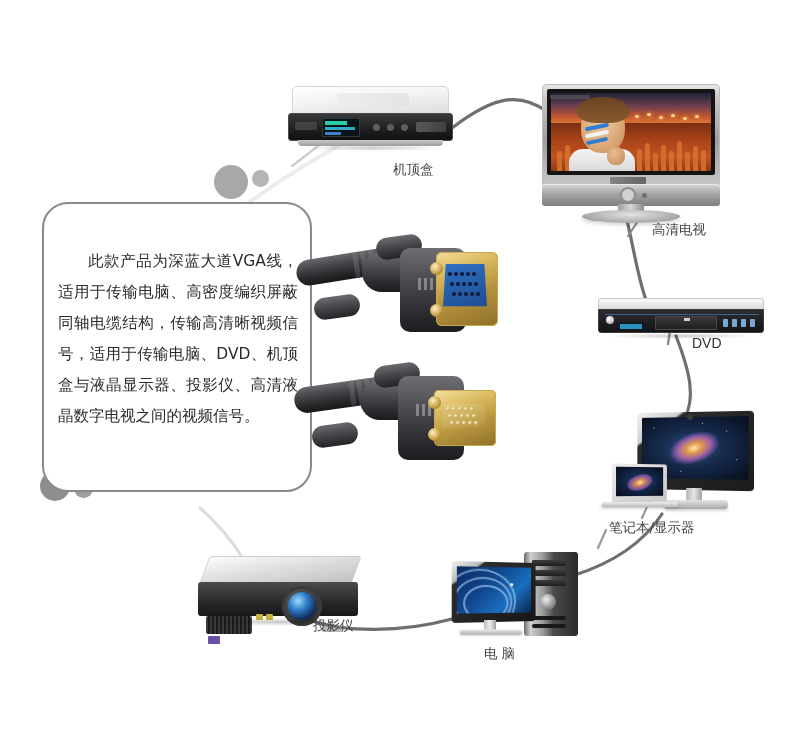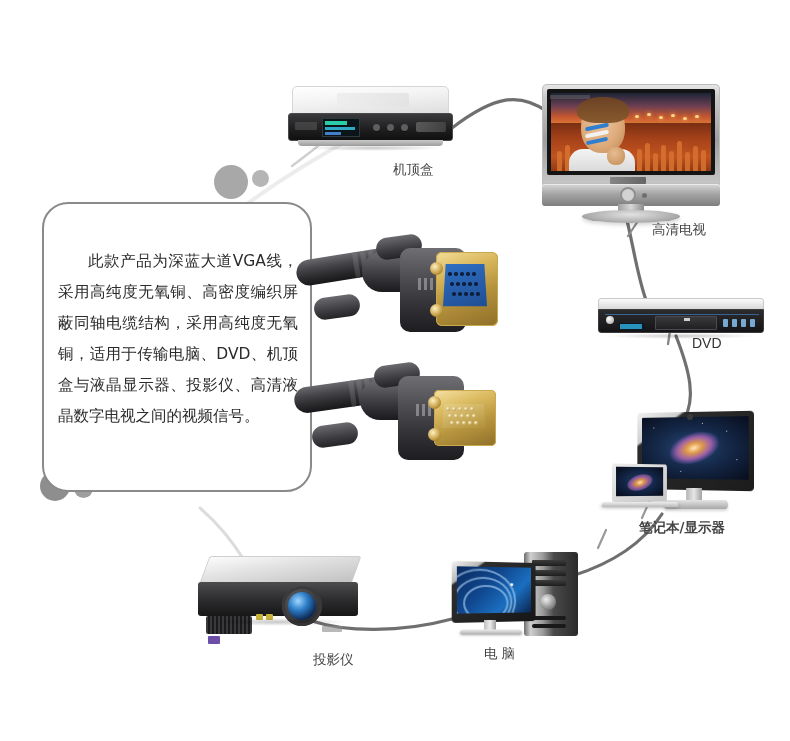--- a/index.html
+++ b/index.html
@@ -46,22 +46,22 @@
   #deco-d{left:74px;top:479px;width:19px;height:19px;background:#9e9e9e;}
 
   
   .dev-label{
     font-size:13.5px;color:#444;white-space:nowrap;z-index:9;
     font-family:"DejaVu Sans",sans-serif;
   }
   #lbl-stb{left:393px;top:161px;}
   #lbl-tv{left:652px;top:221px;}
   #lbl-dvd{left:692px;top:335px;font-family:"Liberation Sans",sans-serif;font-size:14px;color:#333;}
-  #lbl-mon{left:639px;top:519px;font-weight:bold;}
-  #lbl-proj{left:313px;top:651px;}
+  #lbl-mon{left:609px;top:519px;}
+  #lbl-proj{left:313px;top:617px;}
   #lbl-pc{left:484px;top:645px;letter-spacing:4px;}
 
   
 
   
   #stb{left:288px;top:86px;width:165px;height:62px;z-index:4;}
   .stb-top{position:absolute;left:4px;top:0;width:157px;height:30px;
     background:linear-gradient(175deg,#ffffff 0%,#f2f2f2 45%,#dcdcdc 100%);
     border-radius:5px 5px 2px 2px;border:1px solid #d6d6d6;box-sizing:border-box;}
   .stb-logo{position:absolute;left:44px;top:6px;width:72px;height:14px;
@@ -283,21 +283,21 @@
     <path d="M672,318 L668,344" stroke="#8a8a8a" stroke-width="2.4" fill="none" stroke-linecap="round"></path>
 
     <path d="M650,500 L642,518" stroke="#9a9a9a" stroke-width="2.2" fill="none" stroke-linecap="round"></path>
 
     <path d="M606,530 L598,548" stroke="#9a9a9a" stroke-width="2.2" fill="none" stroke-linecap="round"></path>
 
     <path d="M644,212 L628,236" stroke="#8a8a8a" stroke-width="2.2" fill="none" stroke-linecap="round"></path>
   </svg>
 
   <div class="abs" id="info-panel"></div>
-  <div class="abs" id="panel-text">此款产品为深蓝大道VGA线，采用高纯度无氧铜、高密度编织屏蔽同轴电缆结构，采用高纯度无氧铜，适用于传输电脑、DVD、机顶盒与液晶显示器、投影仪、高清液晶数字电视之间的视频信号。</div>
+  <div class="abs" id="panel-text">此款产品为深蓝大道VGA线，适用于传输电脑、高密度编织屏蔽同轴电缆结构，传输高清晰视频信号，适用于传输电脑、DVD、机顶盒与液晶显示器、投影仪、高清液晶数字电视之间的视频信号。</div>
 
   <div class="abs deco-dot" id="deco-a"></div>
   <div class="abs deco-dot" id="deco-b"></div>
   <div class="abs deco-dot" id="deco-c"></div>
   <div class="abs deco-dot" id="deco-d"></div>
 
   <div class="abs" id="stb">
     <div class="stb-top">
       <div class="stb-logo"></div>
     </div>

